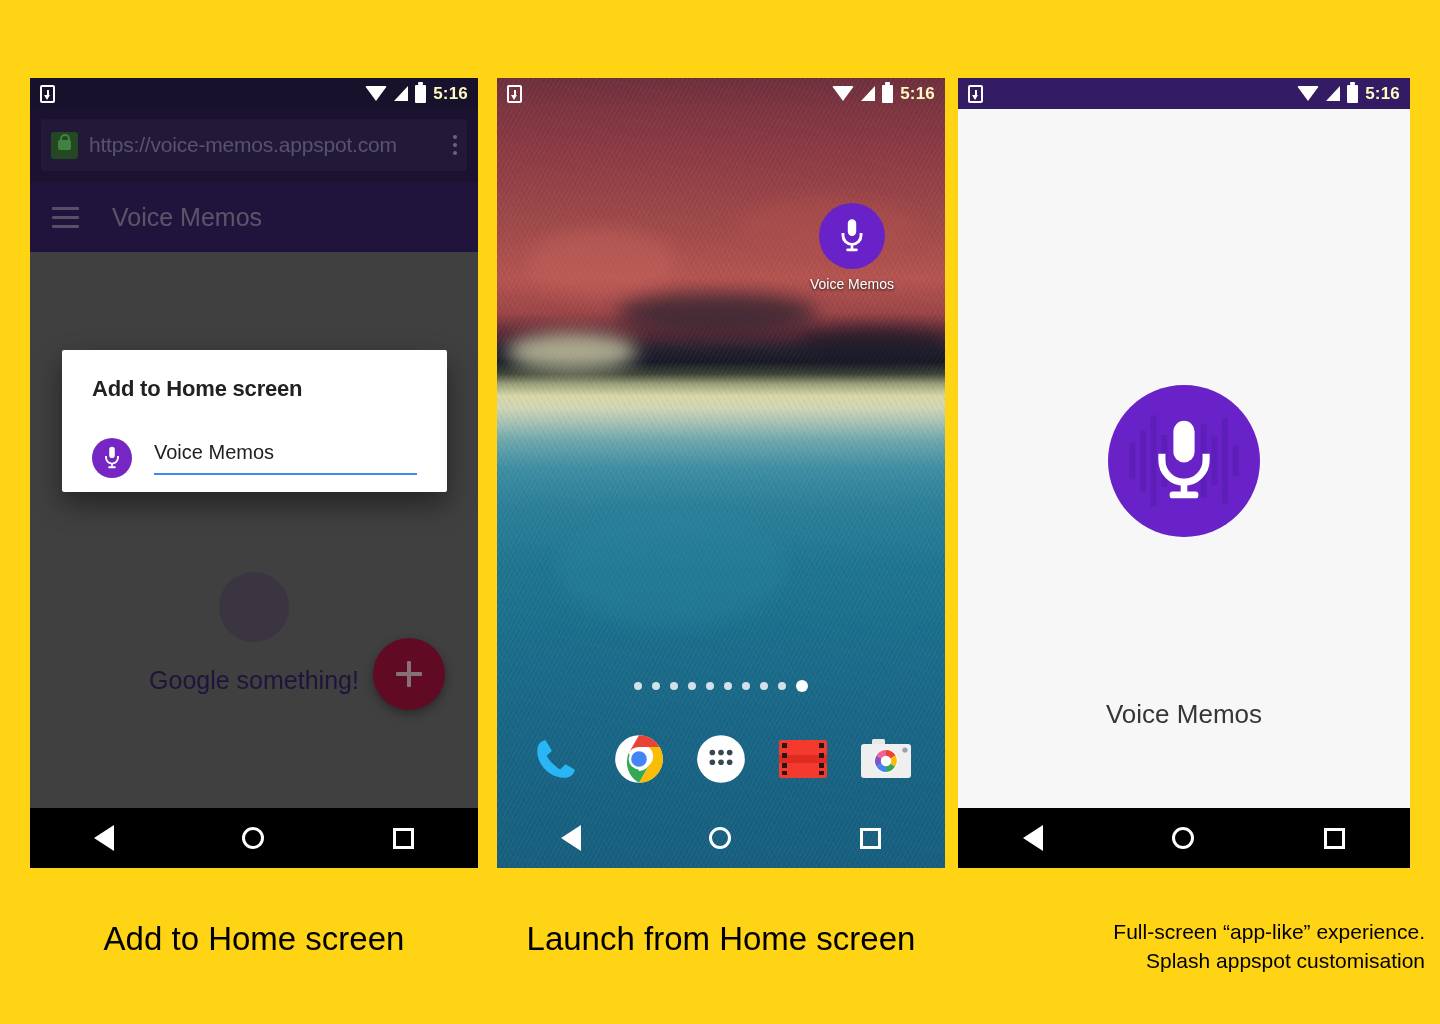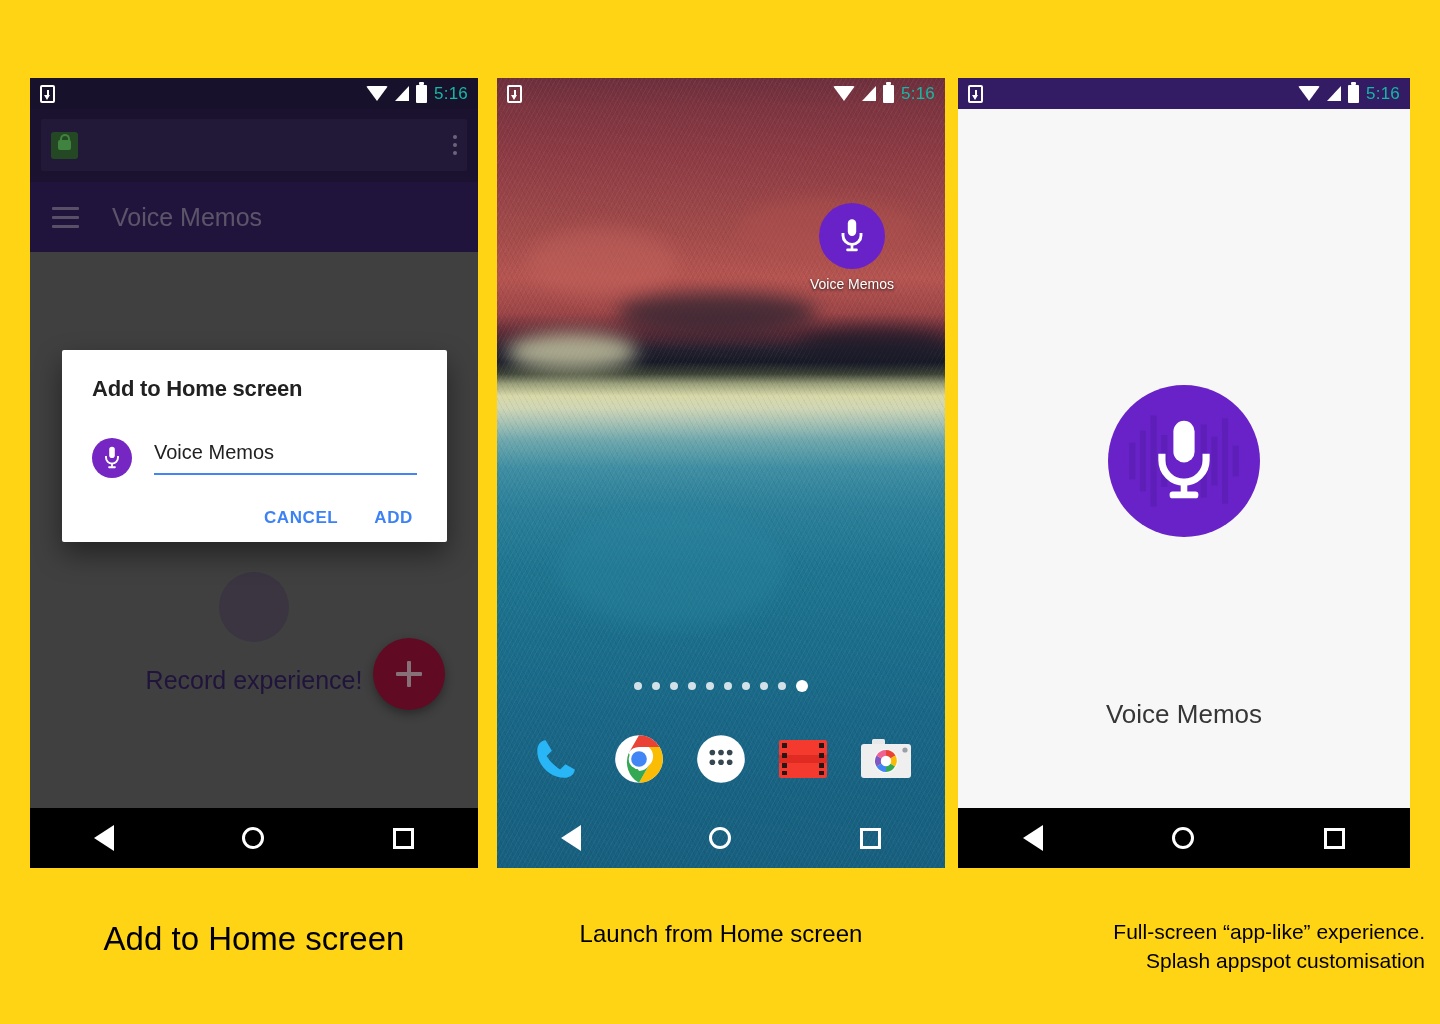--- a/index.html
+++ b/index.html
@@ -24,21 +24,21 @@
     position:absolute;left:0;top:0;width:100%;height:31px;
     display:flex;align-items:center;
     padding:0 10px;box-sizing:border-box;
     z-index:40;
   }
   .sb-dark{background:#18112b;}
   .sb-purple{background:#331C63;}
   .sb-trans{background:transparent;}
   .sb-left{display:flex;align-items:center;gap:6px;}
   .sb-right{margin-left:auto;display:flex;align-items:center;gap:7px;}
-  .sb-time{color:#14b8a6;font-size:17px;font-weight:normal;letter-spacing:.2px;line-height:1;}
+  .sb-time{color:#fef9c3;font-size:17px;font-weight:bold;letter-spacing:.2px;line-height:1;}
   .ic-dl{width:15px;height:18px;border:2px solid #fff;border-radius:2px;position:relative;box-sizing:border-box;}
   .ic-dl:after{content:"";position:absolute;left:50%;top:3px;margin-left:-1px;width:2px;height:7px;background:#fff;}
   .ic-dl:before{content:"";position:absolute;left:50%;top:8px;margin-left:-3.5px;
     border-left:3.5px solid transparent;border-right:3.5px solid transparent;border-top:5px solid #fff;}
   .ic-wifi{width:0;height:0;border-left:11px solid transparent;border-right:11px solid transparent;border-top:15px solid #fff;border-radius:2px;}
   .ic-sig{width:0;height:0;border-left:14px solid transparent;border-bottom:15px solid #fff;}
   .ic-bat{width:11px;height:18px;background:#fff;border-radius:1px;position:relative;}
   .ic-bat:before{content:"";position:absolute;left:50%;margin-left:-2.5px;top:-3px;width:5px;height:3px;background:#fff;border-radius:1px;}
 
   
@@ -154,44 +154,45 @@
   
   #phone3 .screen{background:#F7F7F7;}
   .splash-icon{position:absolute;left:50%;margin-left:-76px;top:307px;width:152px;height:152px;
     border-radius:50%;background:#6822C8;display:flex;align-items:center;justify-content:center;overflow:hidden;}
   .splash-wave{position:absolute;left:0;top:0;width:100%;height:100%;opacity:.22;}
   .splash-label{position:absolute;left:0;right:0;top:621px;text-align:center;color:#363636;font-size:26px;}
 
   
   .caption{position:absolute;color:#000;font-family:"Liberation Sans Narrow","Liberation Sans",sans-serif;}
   #cap1{left:30px;top:920px;width:448px;text-align:center;font-size:33px;}
-  #cap2{left:497px;top:920px;width:448px;text-align:center;font-size:24px;}
+  #cap2{left:497px;top:920px;width:448px;text-align:center;font-size:33px;}
   #cap3{left:985px;top:918px;width:440px;text-align:right;font-size:21px;line-height:1.36;}
 </style>
 </head>
 <body>
 
 <div class="stage">
 
   <div class="phone" id="phone1">
     <div class="screen">
 
       <div class="content1">
         <div class="mic-ghost"></div>
-        <div class="record-text">Record experience!</div>
+        <div class="record-text">Google something!</div>
         <div class="fab">
           <div class="fab-plus"></div>
         </div>
       </div>
 
       <div class="omnibar-wrap">
         <div class="omnibar">
           <div class="lock-chip">
             <div class="lock-body"></div>
           </div>
+          <div class="omnibar-url">https://voice-memos.appspot.com</div>
           <div class="kebab">
               <i></i>
               <i></i>
               <i></i>
             </div>
         </div>
       </div>
 
       <div class="toolbar">
         <div class="hamb">
@@ -212,24 +213,20 @@
               <rect x="8.5" y="1" width="7" height="14" rx="3.5" fill="#fff"></rect>
               <path d="M4.5 12.5 v2 a7.5 7.5 0 0 0 15 0 v-2" fill="none" stroke="#fff" stroke-width="2.4"></path>
               <rect x="10.9" y="21" width="2.2" height="5" fill="#fff"></rect>
               <rect x="7.2" y="25.4" width="9.6" height="2.3" rx="1" fill="#fff"></rect>
             </svg>
           </div>
           <div class="dlg-field">
             <div class="dlg-value">Voice Memos</div>
             <div class="dlg-underline"></div>
           </div>
-        </div>
-        <div class="dlg-actions">
-          <div class="dlg-btn">CANCEL</div>
-          <div class="dlg-btn">ADD</div>
         </div>
       </div>
 
       <div class="statusbar sb-dark">
         <div class="sb-left">
           <div class="ic-dl"></div>
         </div>
         <div class="sb-right">
           <div class="ic-wifi"></div>
           <div class="ic-sig"></div>

